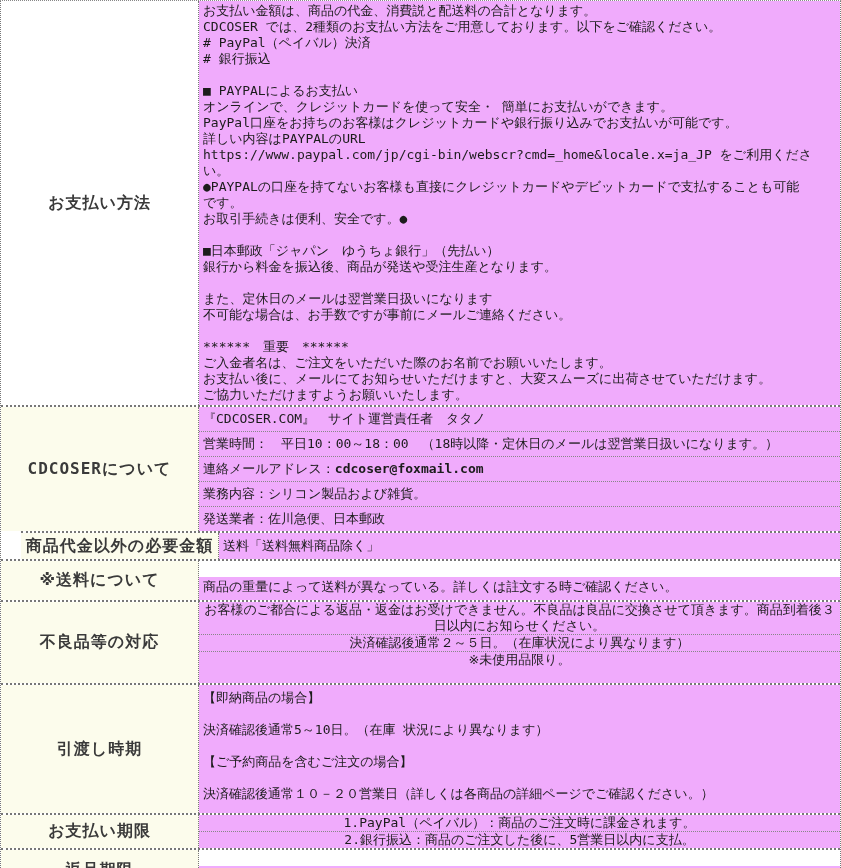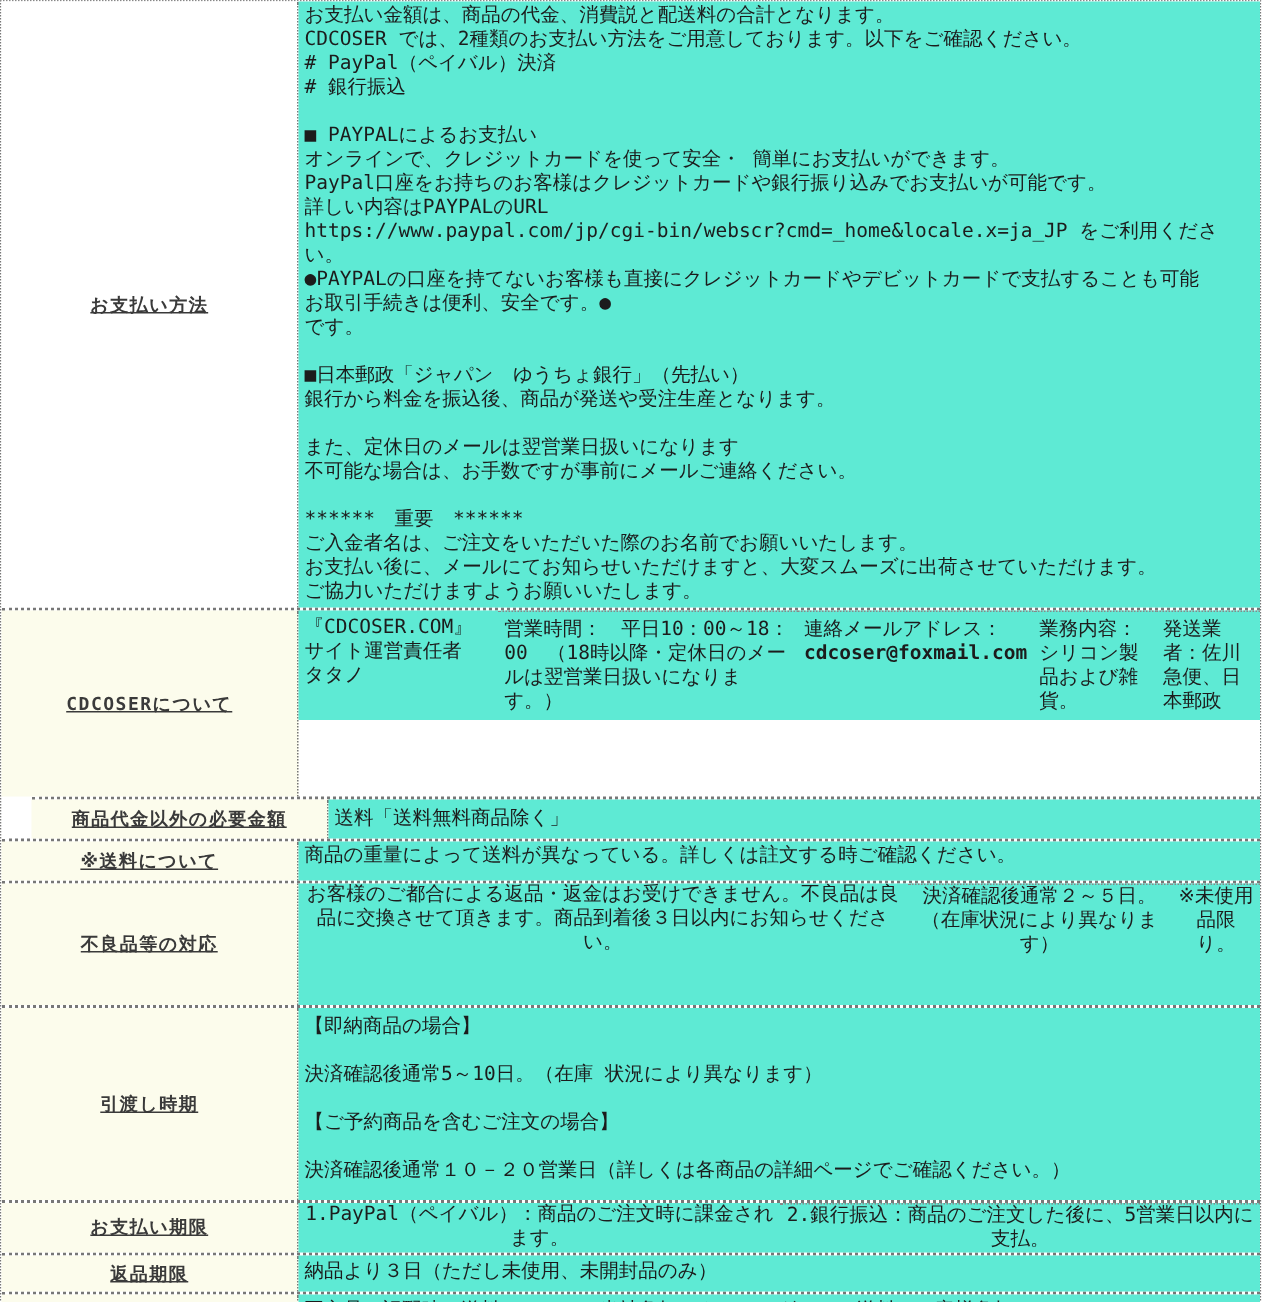--- a/index.html
+++ b/index.html
@@ -25,43 +25,42 @@
   .row + .row{ border-top:2px dotted #777; }
   .head{
     flex:0 0 198px;
     width:198px;
     box-sizing:border-box;
     display:flex;
     align-items:center;
     justify-content:center;
     text-align:center;
     font-weight:bold;
-    font-size:12px;
+    font-size:16px;
     color:#3a3a3a;
     background:#FCFCEC;
     border-right:1px dotted #777;
     padding:2px 4px;
     letter-spacing:1px;
-    text-decoration:underline;
   }
   .row.white-head .head{ background:#ffffff; }
   .body{
     flex:1 1 auto;
     min-width:0;
-    background:#5eead4;
+    background:#f0abfc;
     line-height:16px;
   }
   .lines{ padding:2px 4px; }
   .line{ white-space:pre-wrap; min-height:16px; }
-  .subrows{ display:flex; flex-direction:row; justify-content:stretch; }
+  .subrows{ display:flex; flex-direction:column; justify-content:stretch; }
   .sub{ padding:4px 4px; }
   .sub + .sub{ border-top:1px dotted #888; }
   .subrows.tight .sub{ padding:0 4px;text-align:center; }
   .single{ padding:5px 4px; }
-  .single.top{ padding-top:2px; }
+  .single.top{ padding-top:2px;margin-top:16px; }
   .b{ font-weight:bold; }
   
   .s1{ min-height:397px; }
   .s2{ min-height:126px; }
   .s3{ min-height:26px;margin-left:20px; }
   .s4{ min-height:28px; }
   .s5{ min-height:83px; }
   .s6{ min-height:130px; }
   .s7{ min-height:32px; }
   .s8{ min-height:23px; }
@@ -81,22 +80,22 @@
         <div class="line">CDCOSER では、2種類のお支払い方法をご用意しております。以下をご確認ください。</div>
         <div class="line"># PayPal（ペイバル）決済</div>
         <div class="line"># 銀行振込</div>
         <div class="line">&nbsp;</div>
         <div class="line">■ PAYPALによるお支払い</div>
         <div class="line">オンラインで、クレジットカードを使って安全・ 簡単にお支払いができます。</div>
         <div class="line">PayPal口座をお持ちのお客様はクレジットカードや銀行振り込みでお支払いが可能です。</div>
         <div class="line">詳しい内容はPAYPALのURL</div>
         <div class="line">https://www.paypal.com/jp/cgi-bin/webscr?cmd=_home&amp;locale.x=ja_JP をご利用ください。</div>
         <div class="line">●PAYPALの口座を持てないお客様も直接にクレジットカードやデビットカードで支払することも可能</div>
+        <div class="line">です。</div>
         <div class="line">お取引手続きは便利、安全です。●</div>
-        <div class="line">です。</div>
         <div class="line">&nbsp;</div>
         <div class="line">■日本郵政「ジャパン　ゆうちょ銀行」（先払い）</div>
         <div class="line">銀行から料金を振込後、商品が発送や受注生産となります。</div>
         <div class="line">&nbsp;</div>
         <div class="line">また、定休日のメールは翌営業日扱いになります</div>
         <div class="line">不可能な場合は、お手数ですが事前にメールご連絡ください。</div>
         <div class="line">&nbsp;</div>
         <div class="line">******　重要　******</div>
         <div class="line">ご入金者名は、ご注文をいただいた際のお名前でお願いいたします。</div>
         <div class="line">お支払い後に、メールにてお知らせいただけますと、大変スムーズに出荷させていただけます。</div>

